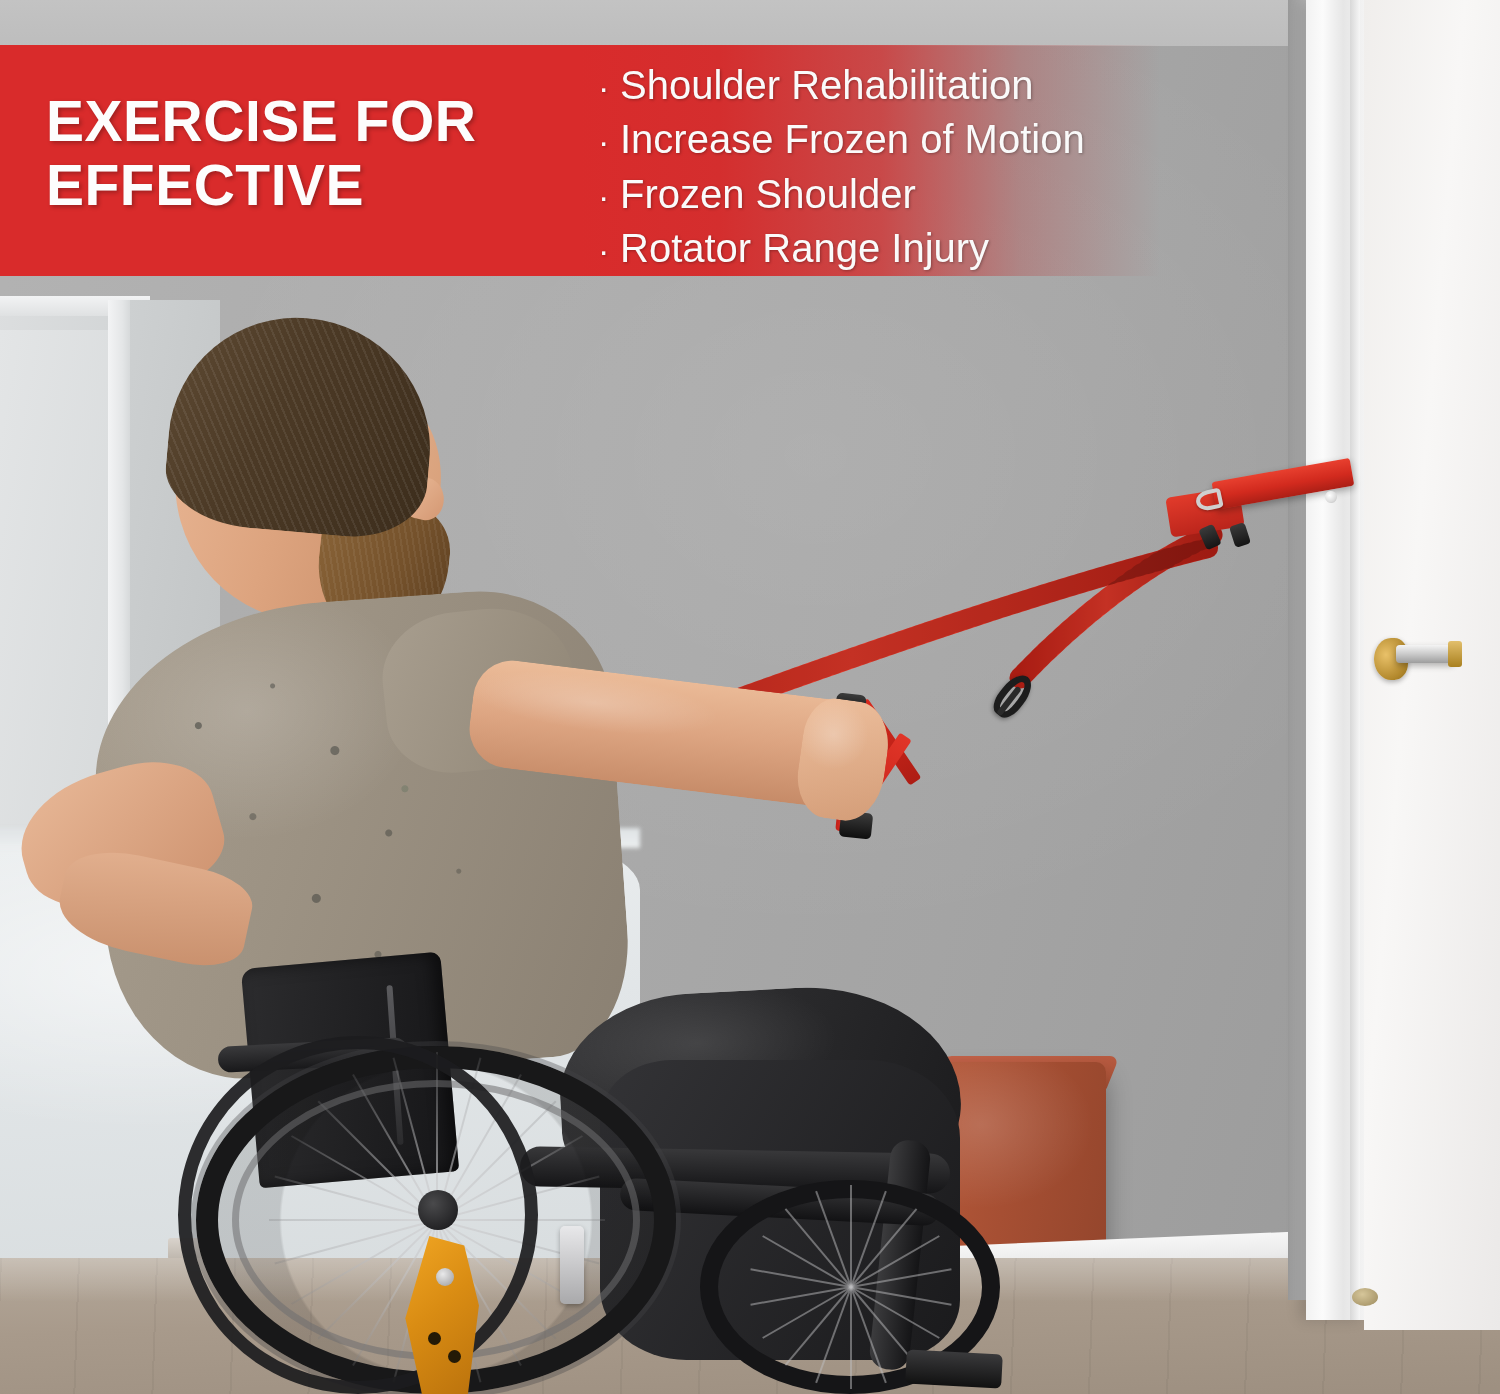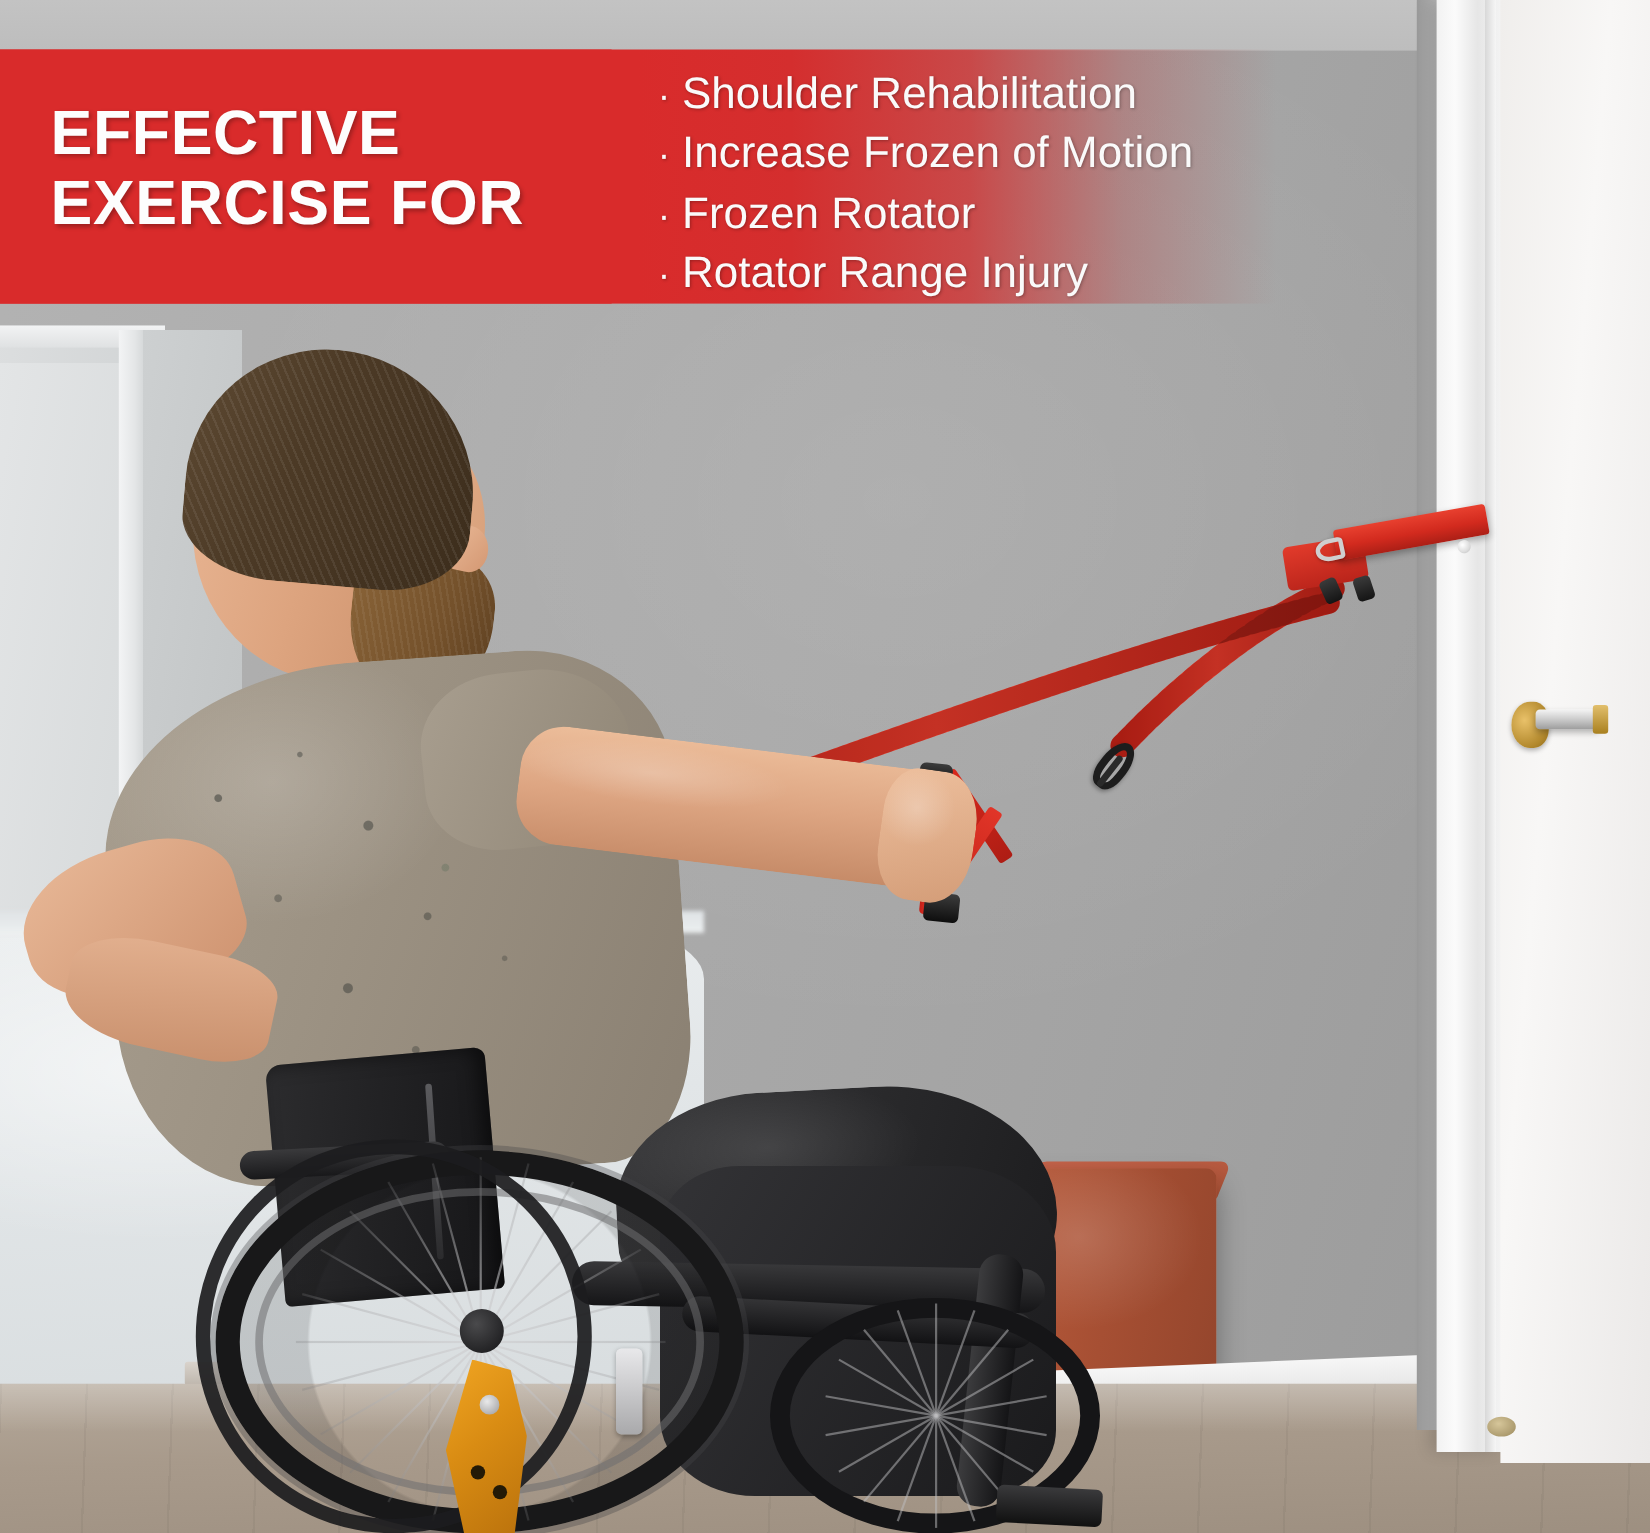--- a/index.html
+++ b/index.html
@@ -685,36 +685,36 @@
   <div class="handle-cap-top"></div>
   <div class="handle-cap-bot"></div>
 
   <div class="arm-extended"></div>
   <div class="hand"></div>
 
   <div class="banner"></div>
   <div class="banner-solid"></div>
 
   <div class="banner-title">
+    <div>EXERCISE FOR</div>
     <div>EFFECTIVE</div>
-    <div>EXERCISE FOR</div>
   </div>
 
   <ul class="banner-list">
     <li>
       <span class="bullet">·</span>
       <span>Shoulder Rehabilitation</span>
     </li>
     <li>
       <span class="bullet">·</span>
       <span>Increase Frozen of Motion</span>
     </li>
     <li>
       <span class="bullet">·</span>
-      <span>Frozen Rotator</span>
+      <span>Frozen Shoulder</span>
     </li>
     <li>
       <span class="bullet">·</span>
       <span>Rotator Range Injury</span>
     </li>
   </ul>
 
 </div>
 
 </body></html>

